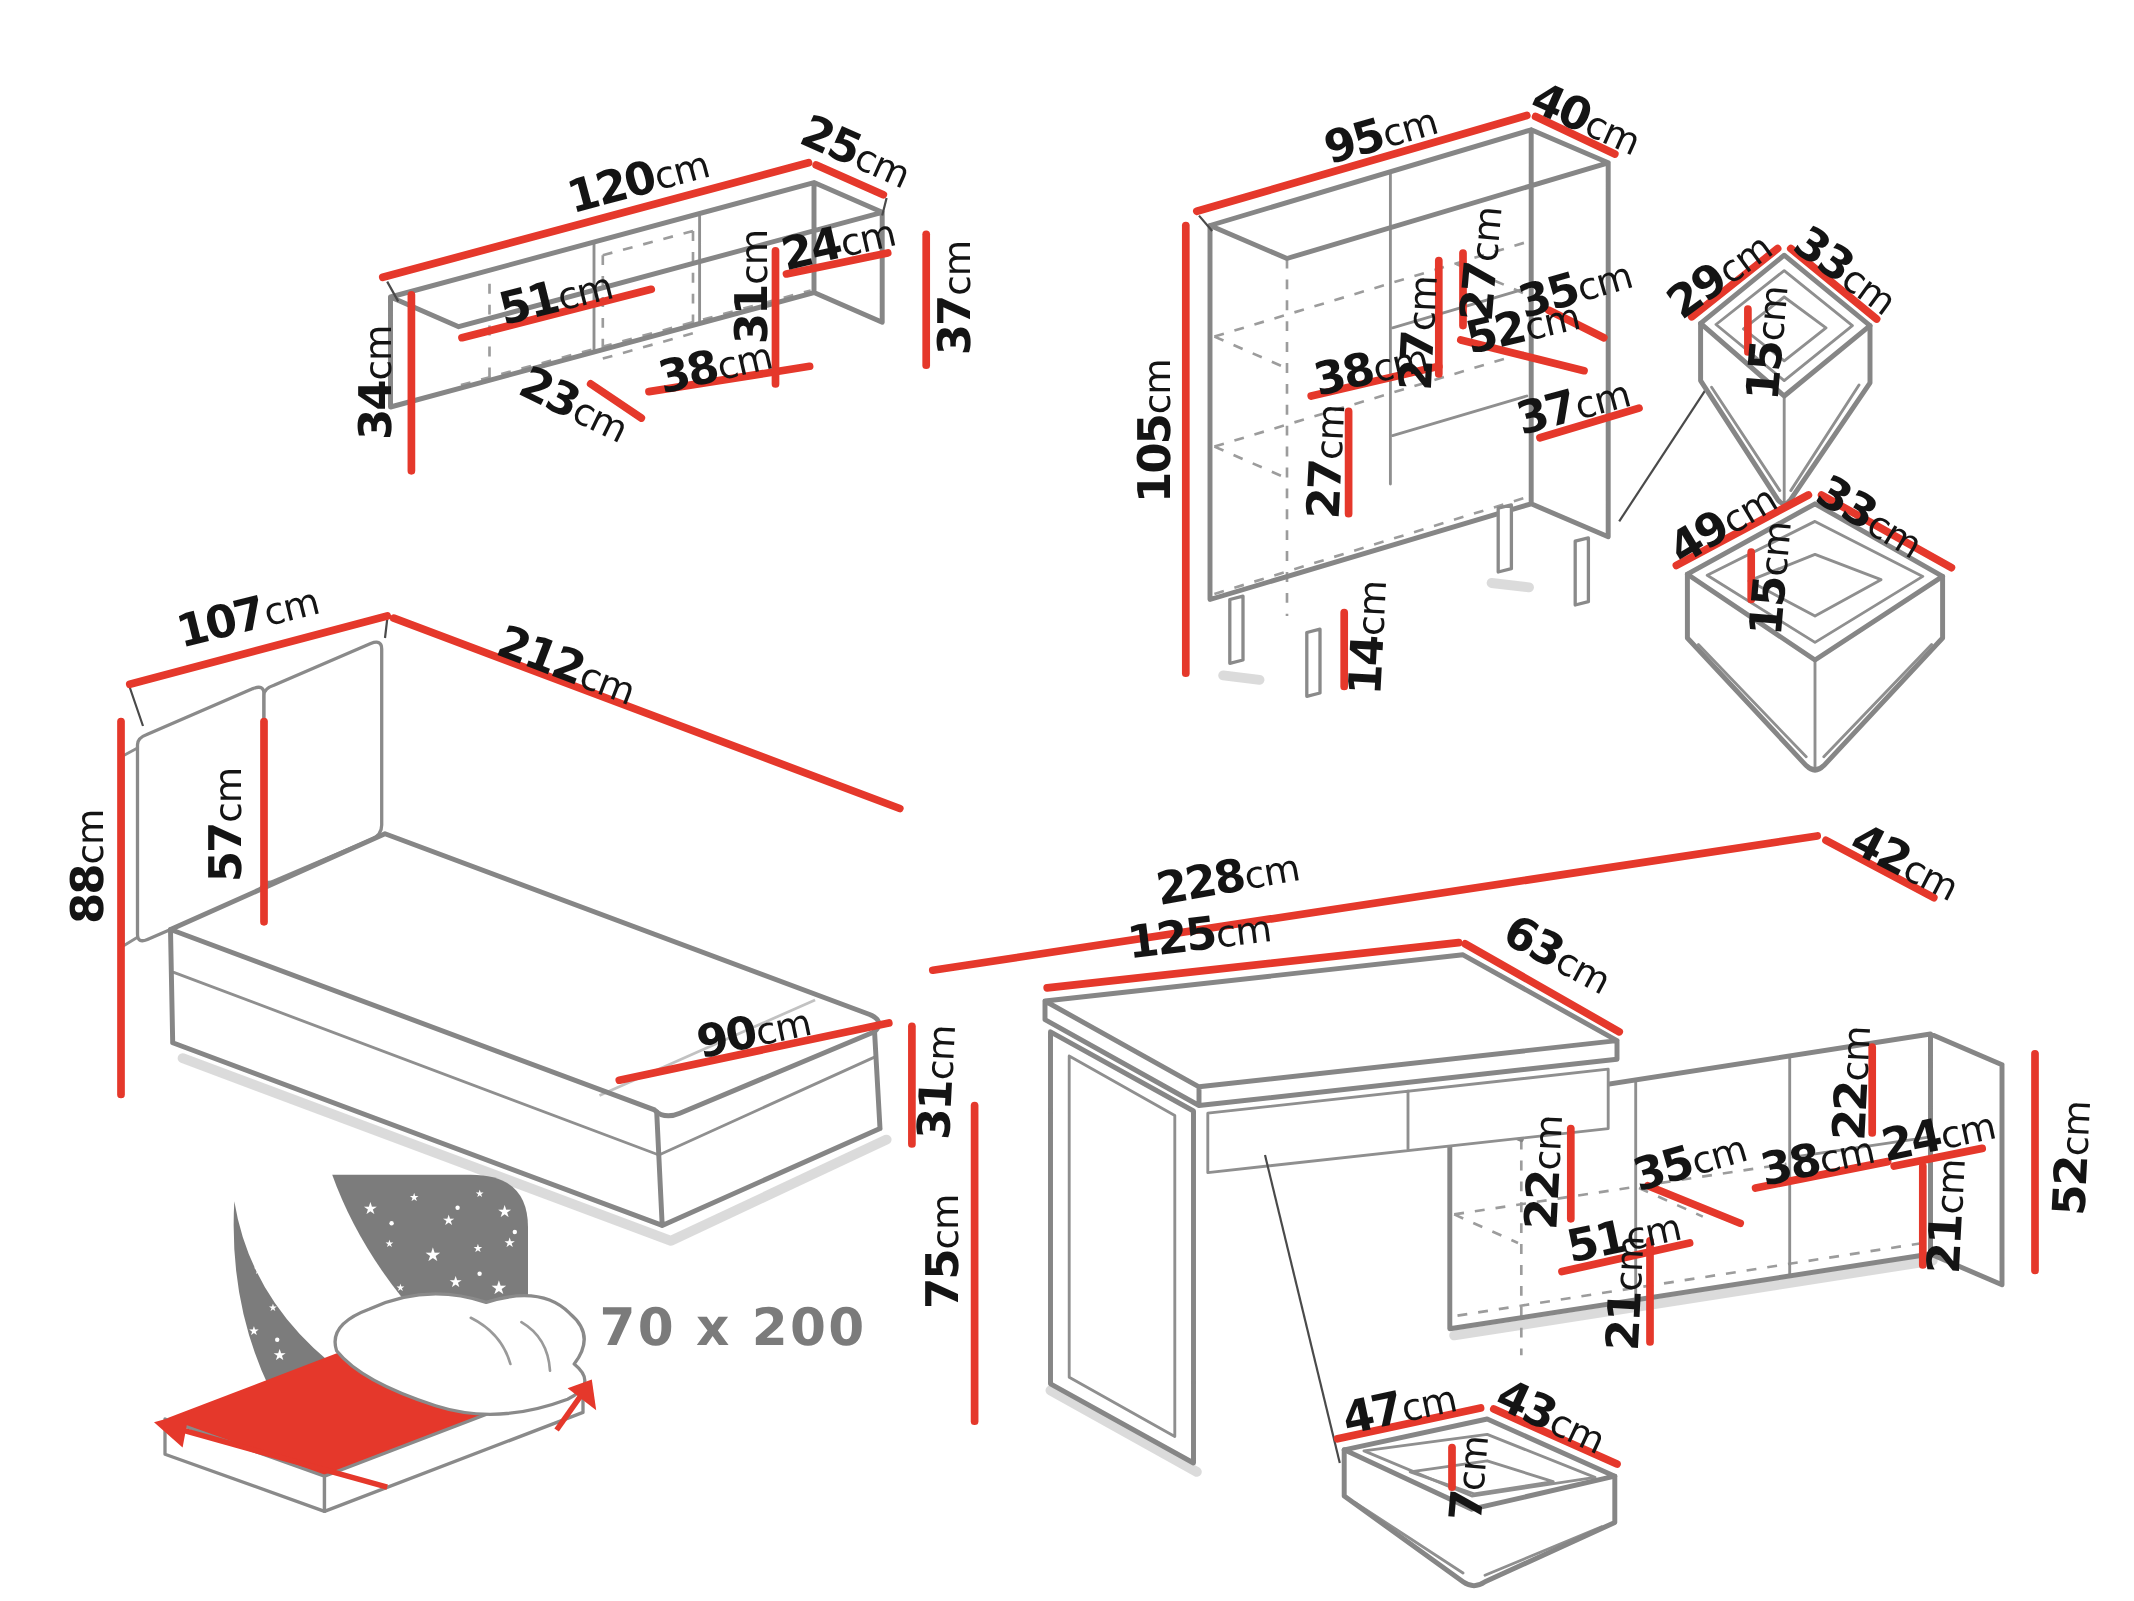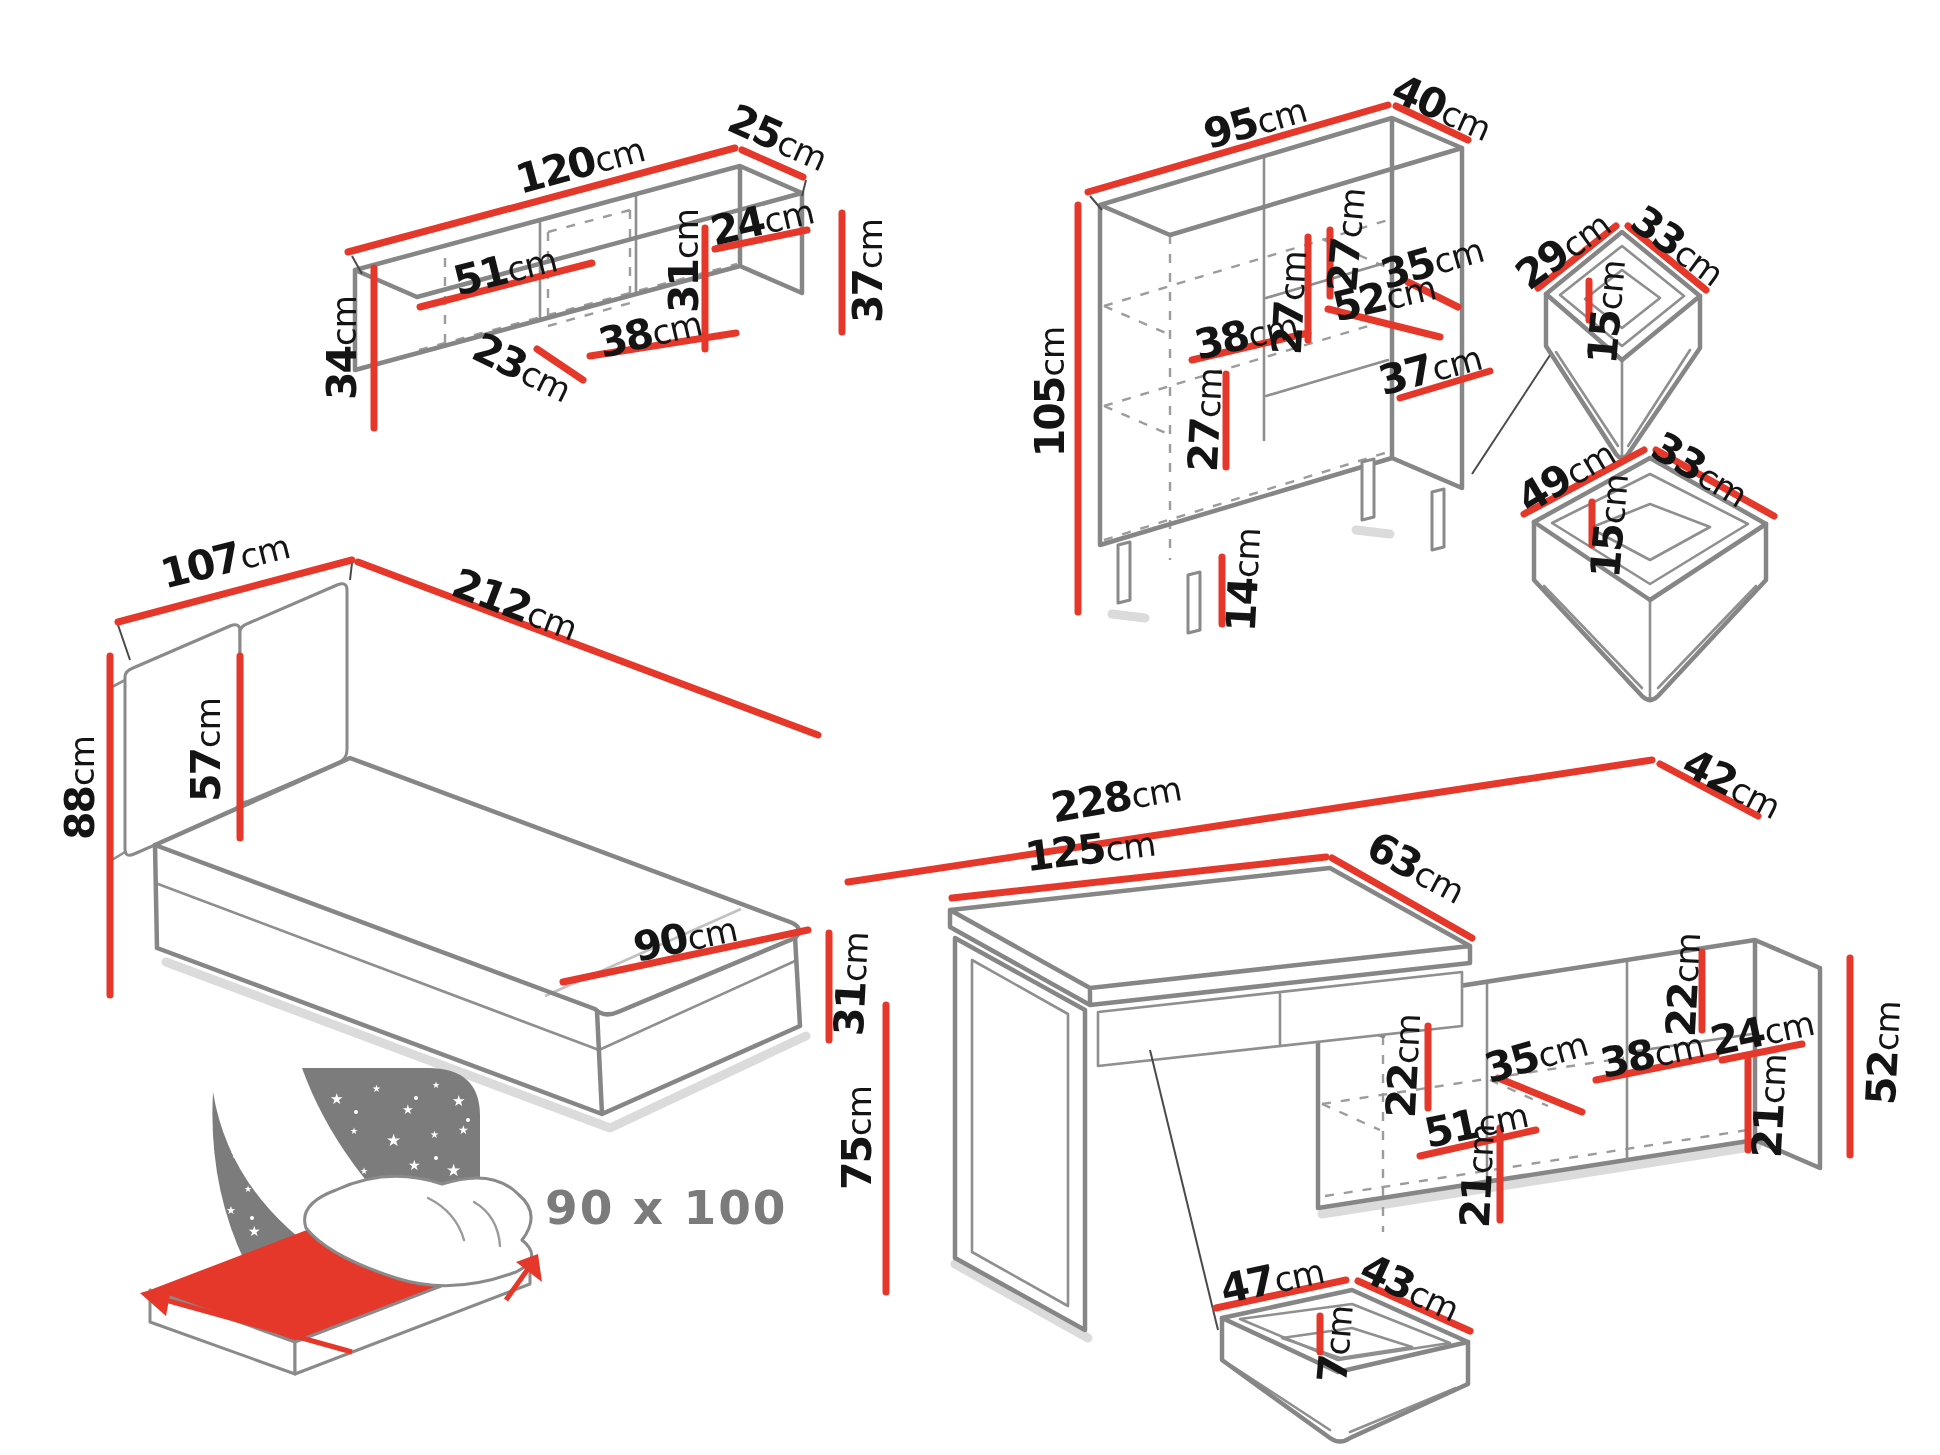--- a/index.html
+++ b/index.html
@@ -286,15 +286,15 @@
   <div class="dim" style="left:1652px;top:1054px;transform:translate(-50%,-50%) rotate(-12deg)"><span>38</span><span class="u">cm</span></div>
   <div class="dim" style="left:1476px;top:1124px;transform:translate(-50%,-50%) rotate(-12deg)"><span>51</span><span class="u">cm</span></div>
   <div class="dim" style="left:1404px;top:1066px;transform:translate(-50%,-50%) rotate(-87deg)"><span>22</span><span class="u">cm</span></div>
   <div class="dim" style="left:1478px;top:1176px;transform:translate(-50%,-50%) rotate(-87deg)"><span>21</span><span class="u">cm</span></div>
 
   <div class="dim" style="left:1272px;top:1280px;transform:translate(-50%,-50%) rotate(-12deg)"><span>47</span><span class="u">cm</span></div>
   <div class="dim" style="left:1410px;top:1288px;transform:translate(-50%,-50%) rotate(25deg)"><span>43</span><span class="u">cm</span></div>
   <div class="dim" style="left:1336px;top:1344px;transform:translate(-50%,-50%) rotate(-85deg)"><span>7</span><span class="u">cm</span></div>
 </div>
 
-<div class="caption">90 x 100</div>
+<div class="caption">70 x 200</div>
 
 </div>
 
 </body></html>

